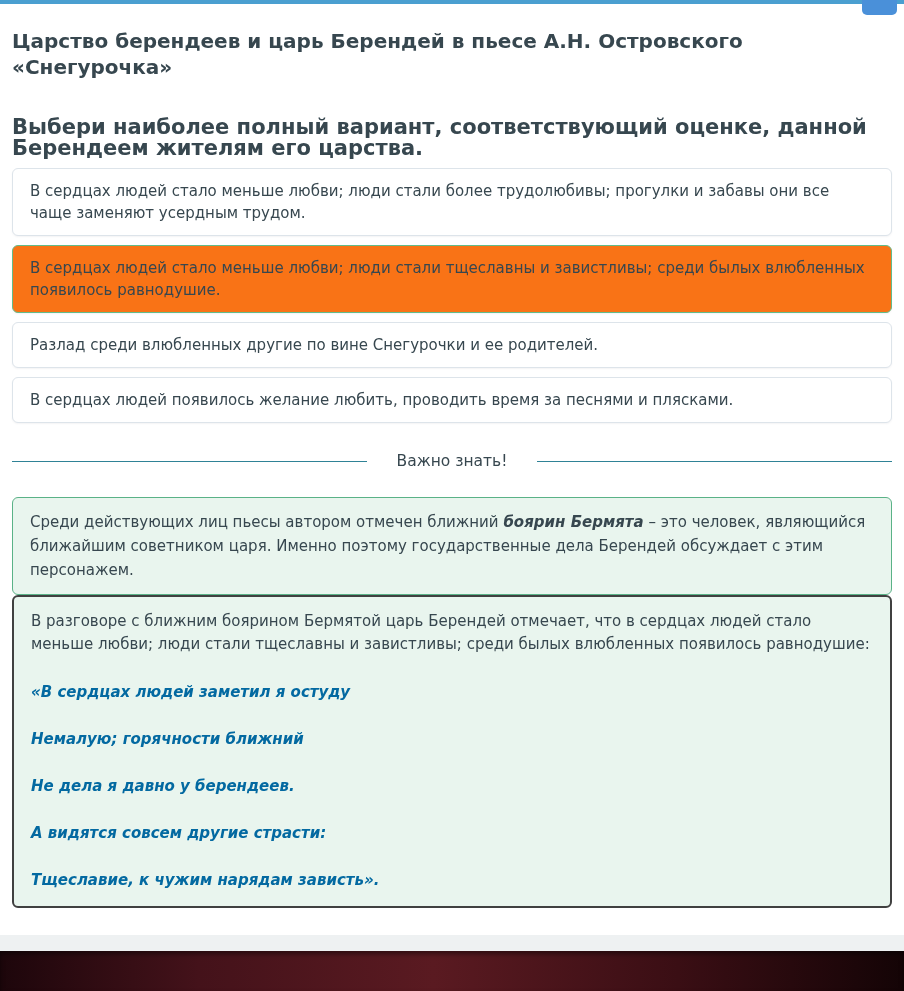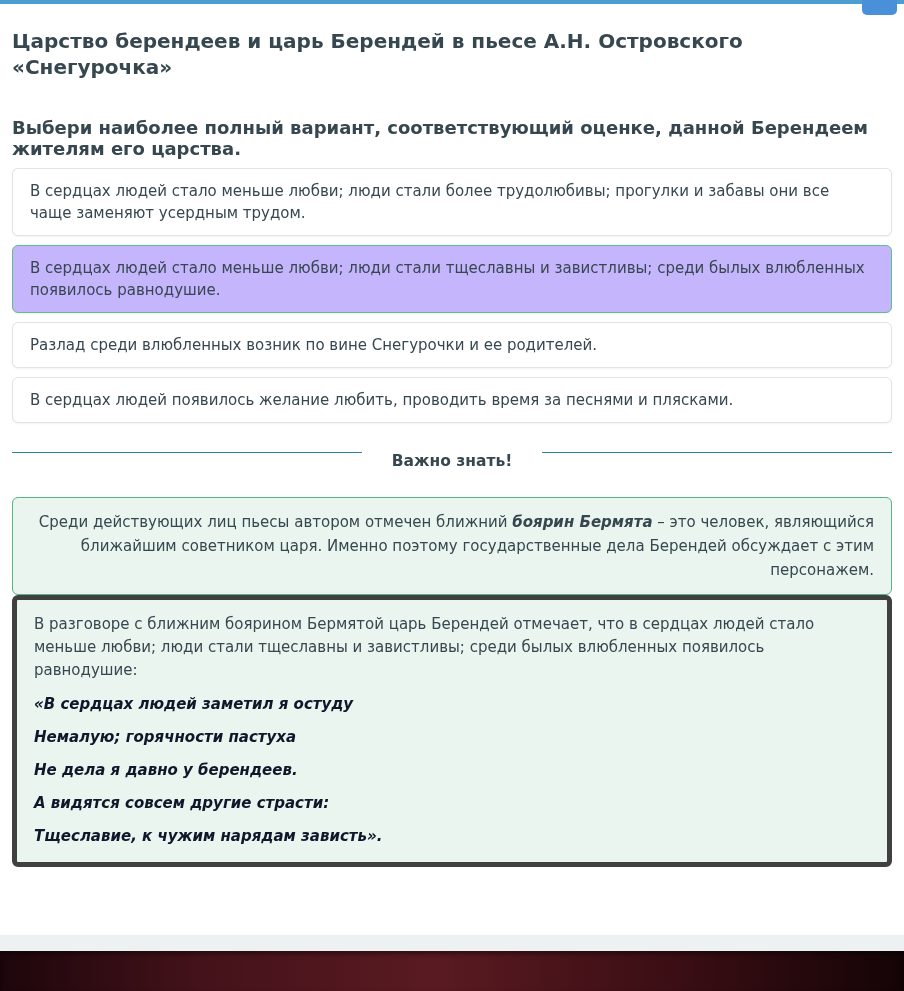--- a/index.html
+++ b/index.html
@@ -23,71 +23,69 @@
   .page { padding: 0 12px; }
   .page-title {
     margin-top: 24px;
     font-size: 20px;
     font-weight: 600;
     color: #37474f;
     line-height: 26px;
   }
   .prompt {
     margin-top: 37px;
-    font-size: 18px;
+    font-size: 21px;
     font-weight: 700;
     line-height: 21px;
   }
   .options { margin-top: 3px; }
   .option {
     margin-top: 9px;
     background: #ffffff;
     border: 1px solid #dde4ea;
     border-radius: 6px;
     padding: 11px 17px;
     font-size: 15px;
     line-height: 22px;
     box-shadow: 0 1px 2px rgba(60,75,90,0.06);
     cursor: pointer;
   }
   .option.selected {
-    background: #c4b5fd;
+    background: #f97316;
     border-color: #63bb8a;
   }
   .divider {
-    display: flex; gap: 30px;
+    display: flex; align-items: center; gap: 30px;
     margin: 29px 0 27px;
-    font-weight: bold;
   }
   .divider .line { flex: 1; height: 1px; background: #2f8296; }
   .divider-label { font-size: 15.5px; color: #37474f; white-space: nowrap; }
   .info-box {
     background: #e9f5ee;
     border: 1px solid #5ab287;
     border-radius: 6px;
     padding: 12px 17px;
     font-size: 15px;
     line-height: 24px;
-    text-align: right;
   }
   .info-box .bold-italic { font-weight: 700; font-style: italic; }
   .explanation-box {
     background: #e9f5ee;
-    border: 5px solid #404040;
+    border: 2px solid #404040;
     border-radius: 6px;
     padding: 13px 17px 15px;
     font-size: 15px;
   }
   .explanation-intro { line-height: 23px; }
   .quote-line {
-    margin-top: 12px;
+    margin-top: 26px;
     font-style: italic;
     font-weight: 600;
     line-height: 21px;
-    color: #0f172a;
+    color: #0369a1;
   }
   .quote-line:first-of-type { margin-top: 13px; }
   .footer-strip {
     position: absolute; left: 0; bottom: 40px;
     width: 100%; height: 16px;
     background: #eef1f2;
   }
   .footer-banner {
     position: absolute; left: 0; bottom: 0;
     width: 100%; height: 40px;
@@ -103,39 +101,39 @@
 
 <div class="page">
 
   <h1 class="page-title">Царство берендеев и царь Берендей в пьесе А.Н. Островского «Снегурочка»</h1>
 
   <p class="prompt">Выбери наиболее полный вариант, соответствующий оценке, данной Берендеем жителям его царства.</p>
 
   <div class="options">
     <div class="option">В сердцах людей стало меньше любви; люди стали более трудолюбивы; прогулки и забавы они все чаще заменяют усердным трудом.</div>
     <div class="option selected">В сердцах людей стало меньше любви; люди стали тщеславны и завистливы; среди былых влюбленных появилось равнодушие.</div>
-    <div class="option">Разлад среди влюбленных возник по вине Снегурочки и ее родителей.</div>
+    <div class="option">Разлад среди влюбленных другие по вине Снегурочки и ее родителей.</div>
     <div class="option">В сердцах людей появилось желание любить, проводить время за песнями и плясками.</div>
   </div>
 
   <div class="divider">
     <span class="line"></span>
     <span class="divider-label">Важно знать!</span>
     <span class="line"></span>
   </div>
 
   <div class="info-box">
     <span>Среди действующих лиц пьесы автором отмечен ближний </span><span class="bold-italic">боярин Бермята</span><span> – это человек, являющийся ближайшим советником царя. Именно поэтому государственные дела Берендей обсуждает с этим персонажем.</span>
   </div>
 
 
   <div class="explanation-box">
     <p class="explanation-intro">В разговоре с ближним боярином Бермятой царь Берендей отмечает, что в сердцах людей стало меньше любви; люди стали тщеславны и завистливы; среди былых влюбленных появилось равнодушие:</p>
     <p class="quote-line">«В сердцах людей заметил я остуду</p>
-    <p class="quote-line">Немалую; горячности пастуха</p>
+    <p class="quote-line">Немалую; горячности ближний</p>
     <p class="quote-line">Не дела я давно у берендеев.</p>
     <p class="quote-line">А видятся совсем другие страсти:</p>
     <p class="quote-line">Тщеславие, к чужим нарядам зависть».</p>
   </div>
 
 </div>
 
 <div class="footer-strip"></div>
 <div class="footer-banner"></div>
 

